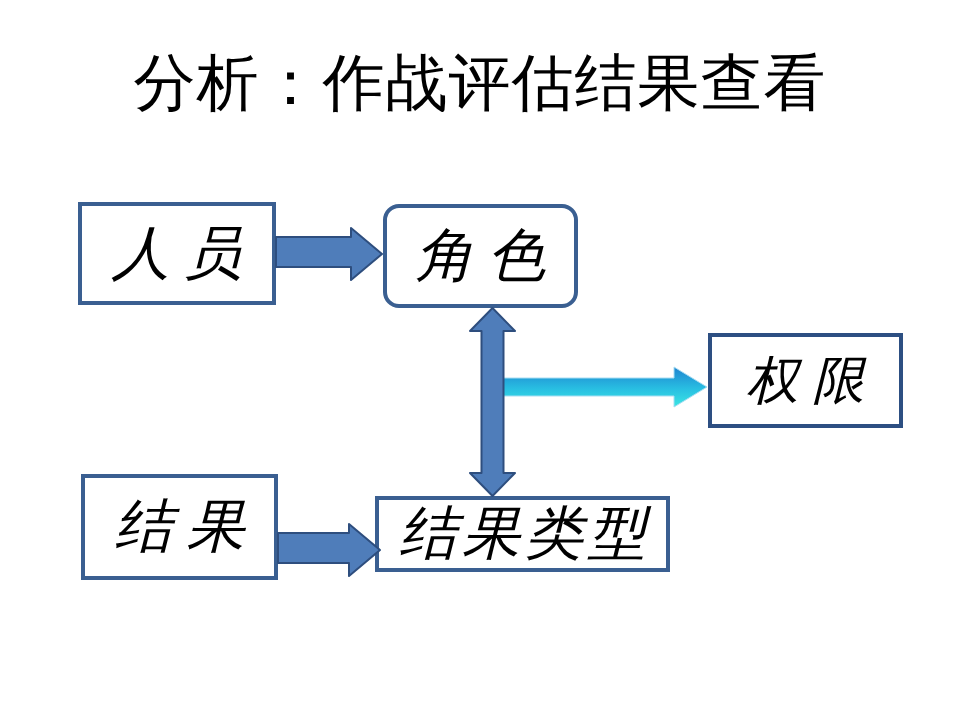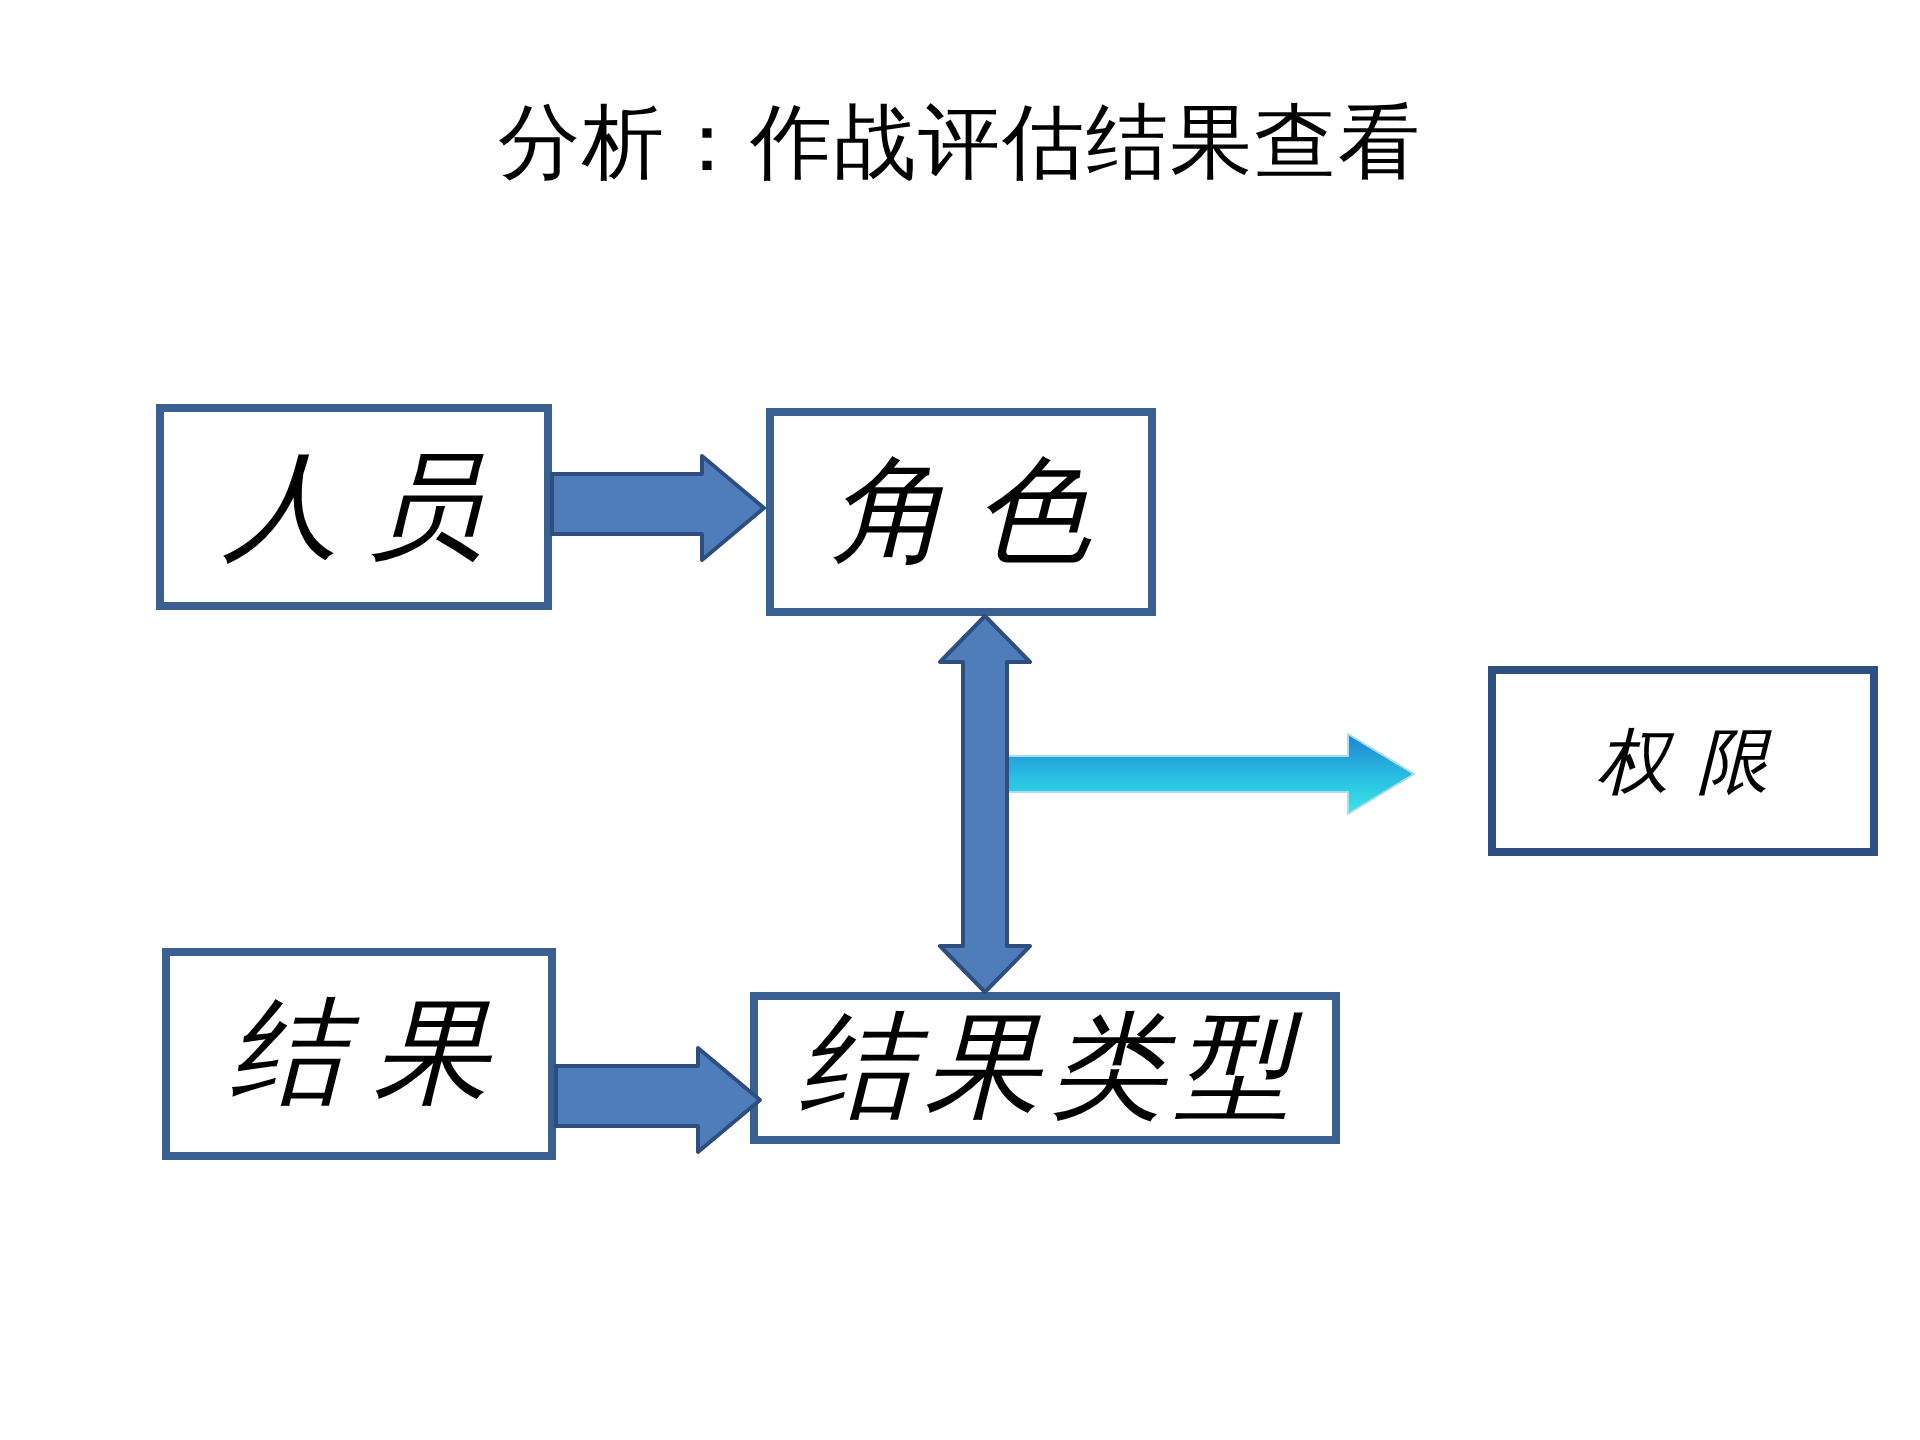--- a/index.html
+++ b/index.html
@@ -11,21 +11,21 @@
     overflow: hidden;
     font-family: "Liberation Serif", "DejaVu Serif", serif;
     color: #000000;
   }
   .slide-title {
     position: absolute;
     top: 48px;
     left: 0;
     width: 100%;
     text-align: center;
-    font-size: 41px;
+    font-size: 62px;
     font-weight: 400;
     line-height: 1.15;
     letter-spacing: 1px;
     color: #000000;
     margin: 0;
   }
   .node {
     position: absolute;
     box-sizing: border-box;
     background: #ffffff;
@@ -35,22 +35,22 @@
     justify-content: center;
     font-size: 58px;
     line-height: 1;
     color: #000000;
     white-space: nowrap;
     font-style: italic;
   }
   .node .label { letter-spacing: 14px; padding-left: 14px; }
   .node-wide .label { letter-spacing: 5px; padding-left: 5px; }
   .node-personnel   { left: 78px;  top: 202px; width: 198px; height: 103px; }
-  .node-role        { left: 383px; top: 204px; width: 195px; height: 104px; }
-  .node-permission  { left: 708px; top: 333px; width: 195px; height: 95px;  border-color: #2D4F82; font-size: 36px; margin-left: 36px; }
+  .node-role        { left: 383px; top: 204px; width: 195px; height: 104px; border-radius: 16px; }
+  .node-permission  { left: 708px; top: 333px; width: 195px; height: 95px;  border-color: #2D4F82; font-size: 52px; }
   .node-result      { left: 81px;  top: 474px; width: 197px; height: 106px; }
   .node-result-type { left: 375px; top: 496px; width: 295px; height: 76px; }
   .arrow-svg { position: absolute; overflow: visible; }
   .arrow-a { left: 276px; top: 226px; }
   .arrow-b { left: 278px; top: 522px; }
   .arrow-c { left: 469px; top: 307px; }
   .arrow-d { left: 495px; top: 366px; }
   .block-arrow { stroke: #2E4E7E; stroke-width: 2; stroke-linejoin: round; }
   .cyan-arrow  { stroke: #A8DDF2; stroke-width: 1; stroke-linejoin: round; }
 </style>

